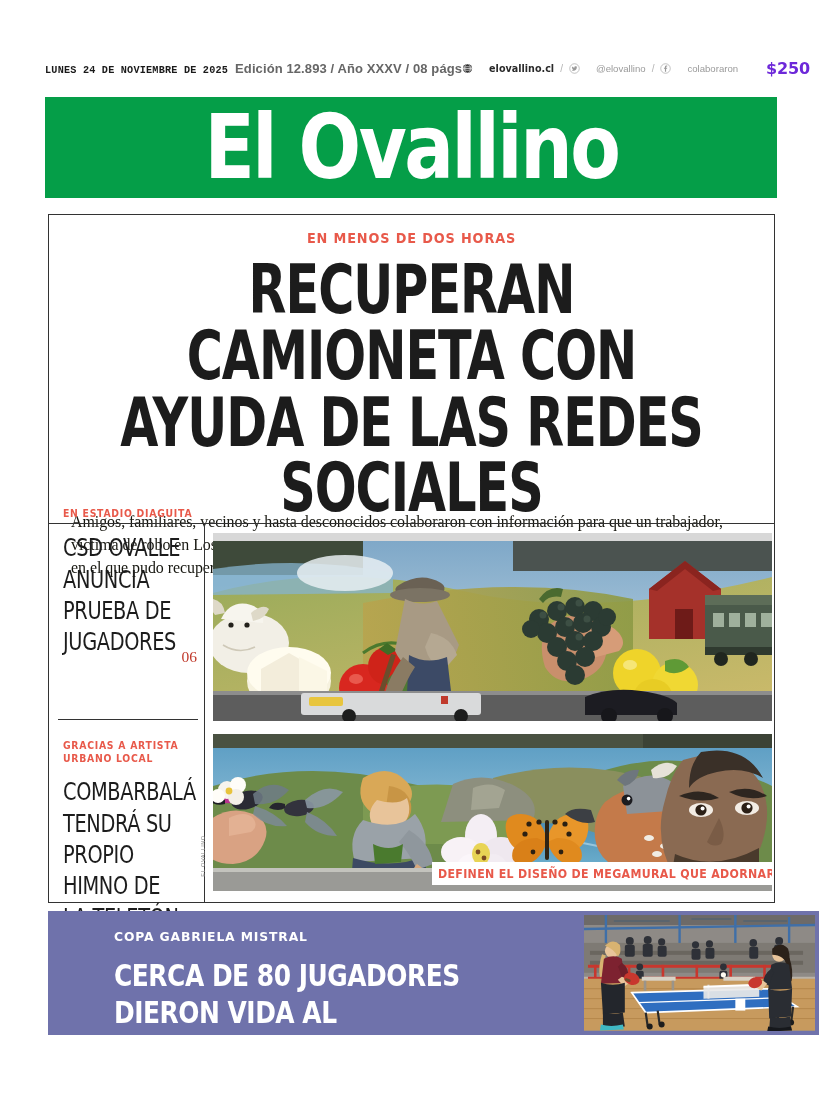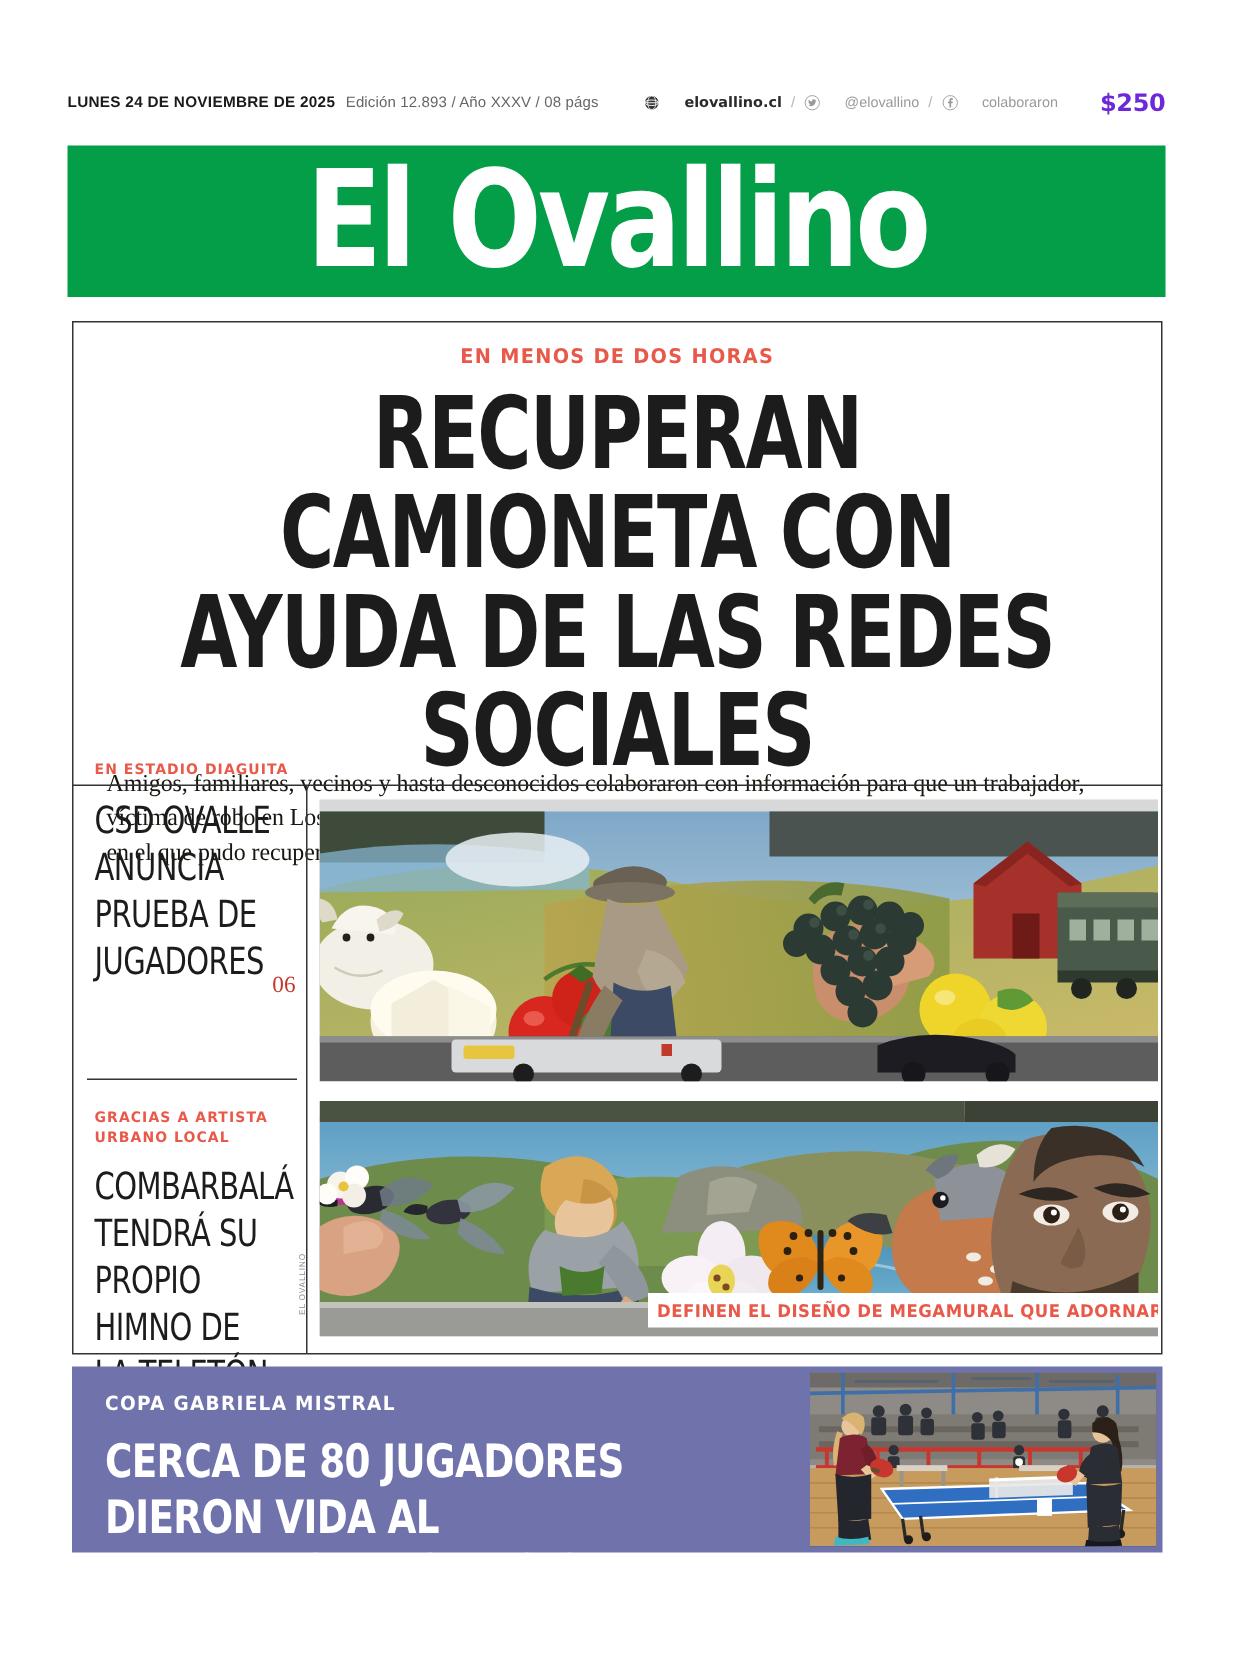--- a/index.html
+++ b/index.html
@@ -33,30 +33,30 @@
     align-items: center;
     justify-content: space-between;
   }
   .topbar-left {
     display: flex;
     align-items: baseline;
     gap: 7px;
     white-space: nowrap;
   }
   .date-text {
-    font-family: Liberation Sans, sans-serif;
+    font-family: Liberation Mono, monospace;
     font-size: 10.2px;
     font-weight: bold;
     letter-spacing: 0.2px;
     color: #1a1a1a;
   }
   .edition-text {
     font-family: "Liberation Sans", sans-serif;
-    font-size: 10px;
-    font-weight: 400;
+    font-size: 13px;
+    font-weight: 700;
     color: #666666;
     letter-spacing: 0.1px;
   }
   .topbar-right {
     display: flex;
     align-items: center;
     gap: 8px;
     white-space: nowrap;
   }
   .social-group {
@@ -314,20 +314,21 @@
 
   
   .sports {
     position: absolute;
     left: 48px;
     top: 911px;
     width: 727px;
     height: 124px;
     background: #6F72AB;
     display: flex;
+    padding-left: 44px;
   }
   .sports-text {
     flex: 0 0 492px;
     padding: 18px 0 0 22px;
     box-sizing: border-box;
   }
   .kicker-sports {
     font-family: "DejaVu Sans", sans-serif;
     font-size: 13px;
     font-weight: bold;

